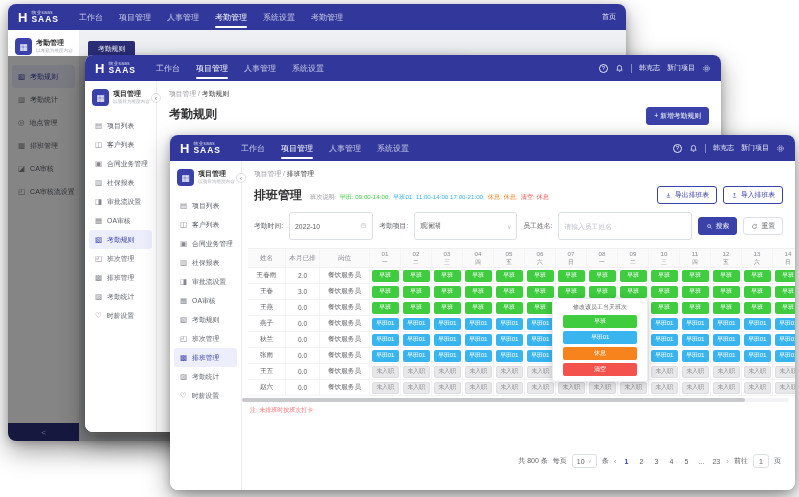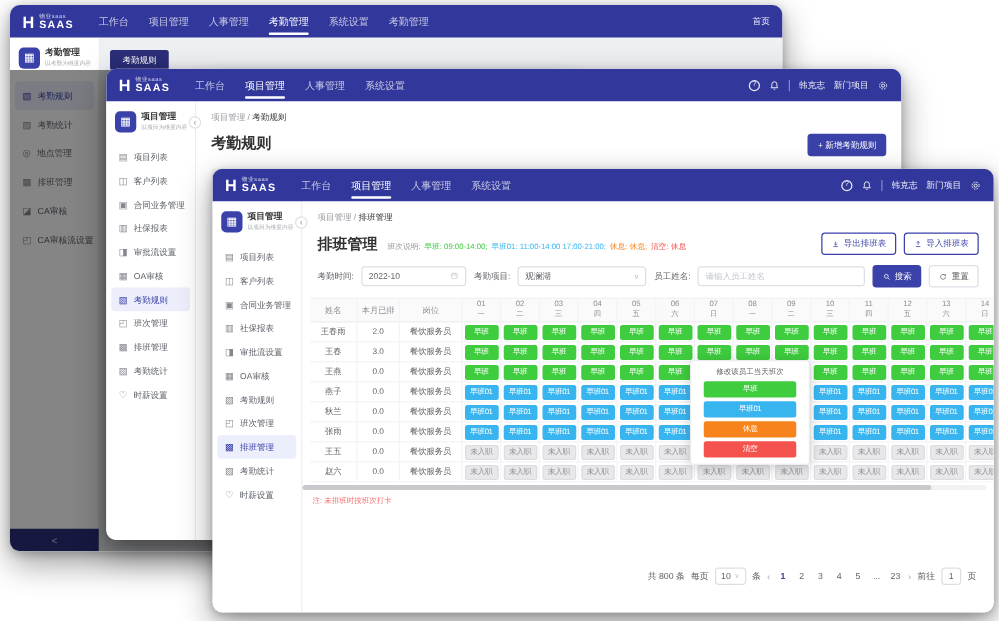--- a/index.html
+++ b/index.html
@@ -76,21 +76,21 @@
   .btn svg { width:7px; height:7px; stroke-width:1.4; fill:none; }
   .btn.outline { border:1px solid var(--accent); color:var(--accent); background:#fff; }
   .btn.outline svg { stroke:var(--accent); }
   .btn.solid { background:var(--accent); color:#fff; border:1px solid var(--accent); }
   .btn.solid svg { stroke:#fff; }
   .btn.plain { border:1px solid #dcdfe6; color:#606266; background:#fff; }
   .btn.plain svg { stroke:#606266; }
 
   .filters { display:flex; align-items:center; gap:6px; padding:8px 12px 0; font-size:6.8px; color:#606266; }
   .f-label { white-space:nowrap; }
-  .f-box { height:16px; border:1px solid #dcdfe6; border-radius:3px; background:#fff; display:flex; align-items:center; padding:0 5px; color:#606266; gap:4px; }
+  .f-box { height:28px; border:1px solid #dcdfe6; border-radius:3px; background:#fff; display:flex; align-items:center; padding:0 5px; color:#606266; gap:4px; }
   .f-box svg { width:7px; height:7px; stroke:#c0c4cc; fill:none; stroke-width:1.2; }
   .f-box .caret { margin-left:auto; color:#c0c4cc; font-size:6px; }
   .f-time { width:88px; }
   .f-proj { width:108px; }
   .f-name { width:140px; }
   .f-name input { border:none; outline:none; width:100%; font-size:6.8px; color:#606266; background:transparent; }
   .f-name input::placeholder { color:#c0c4cc; }
   .f-actions { margin-left:auto; display:flex; gap:6px; }
 
   

